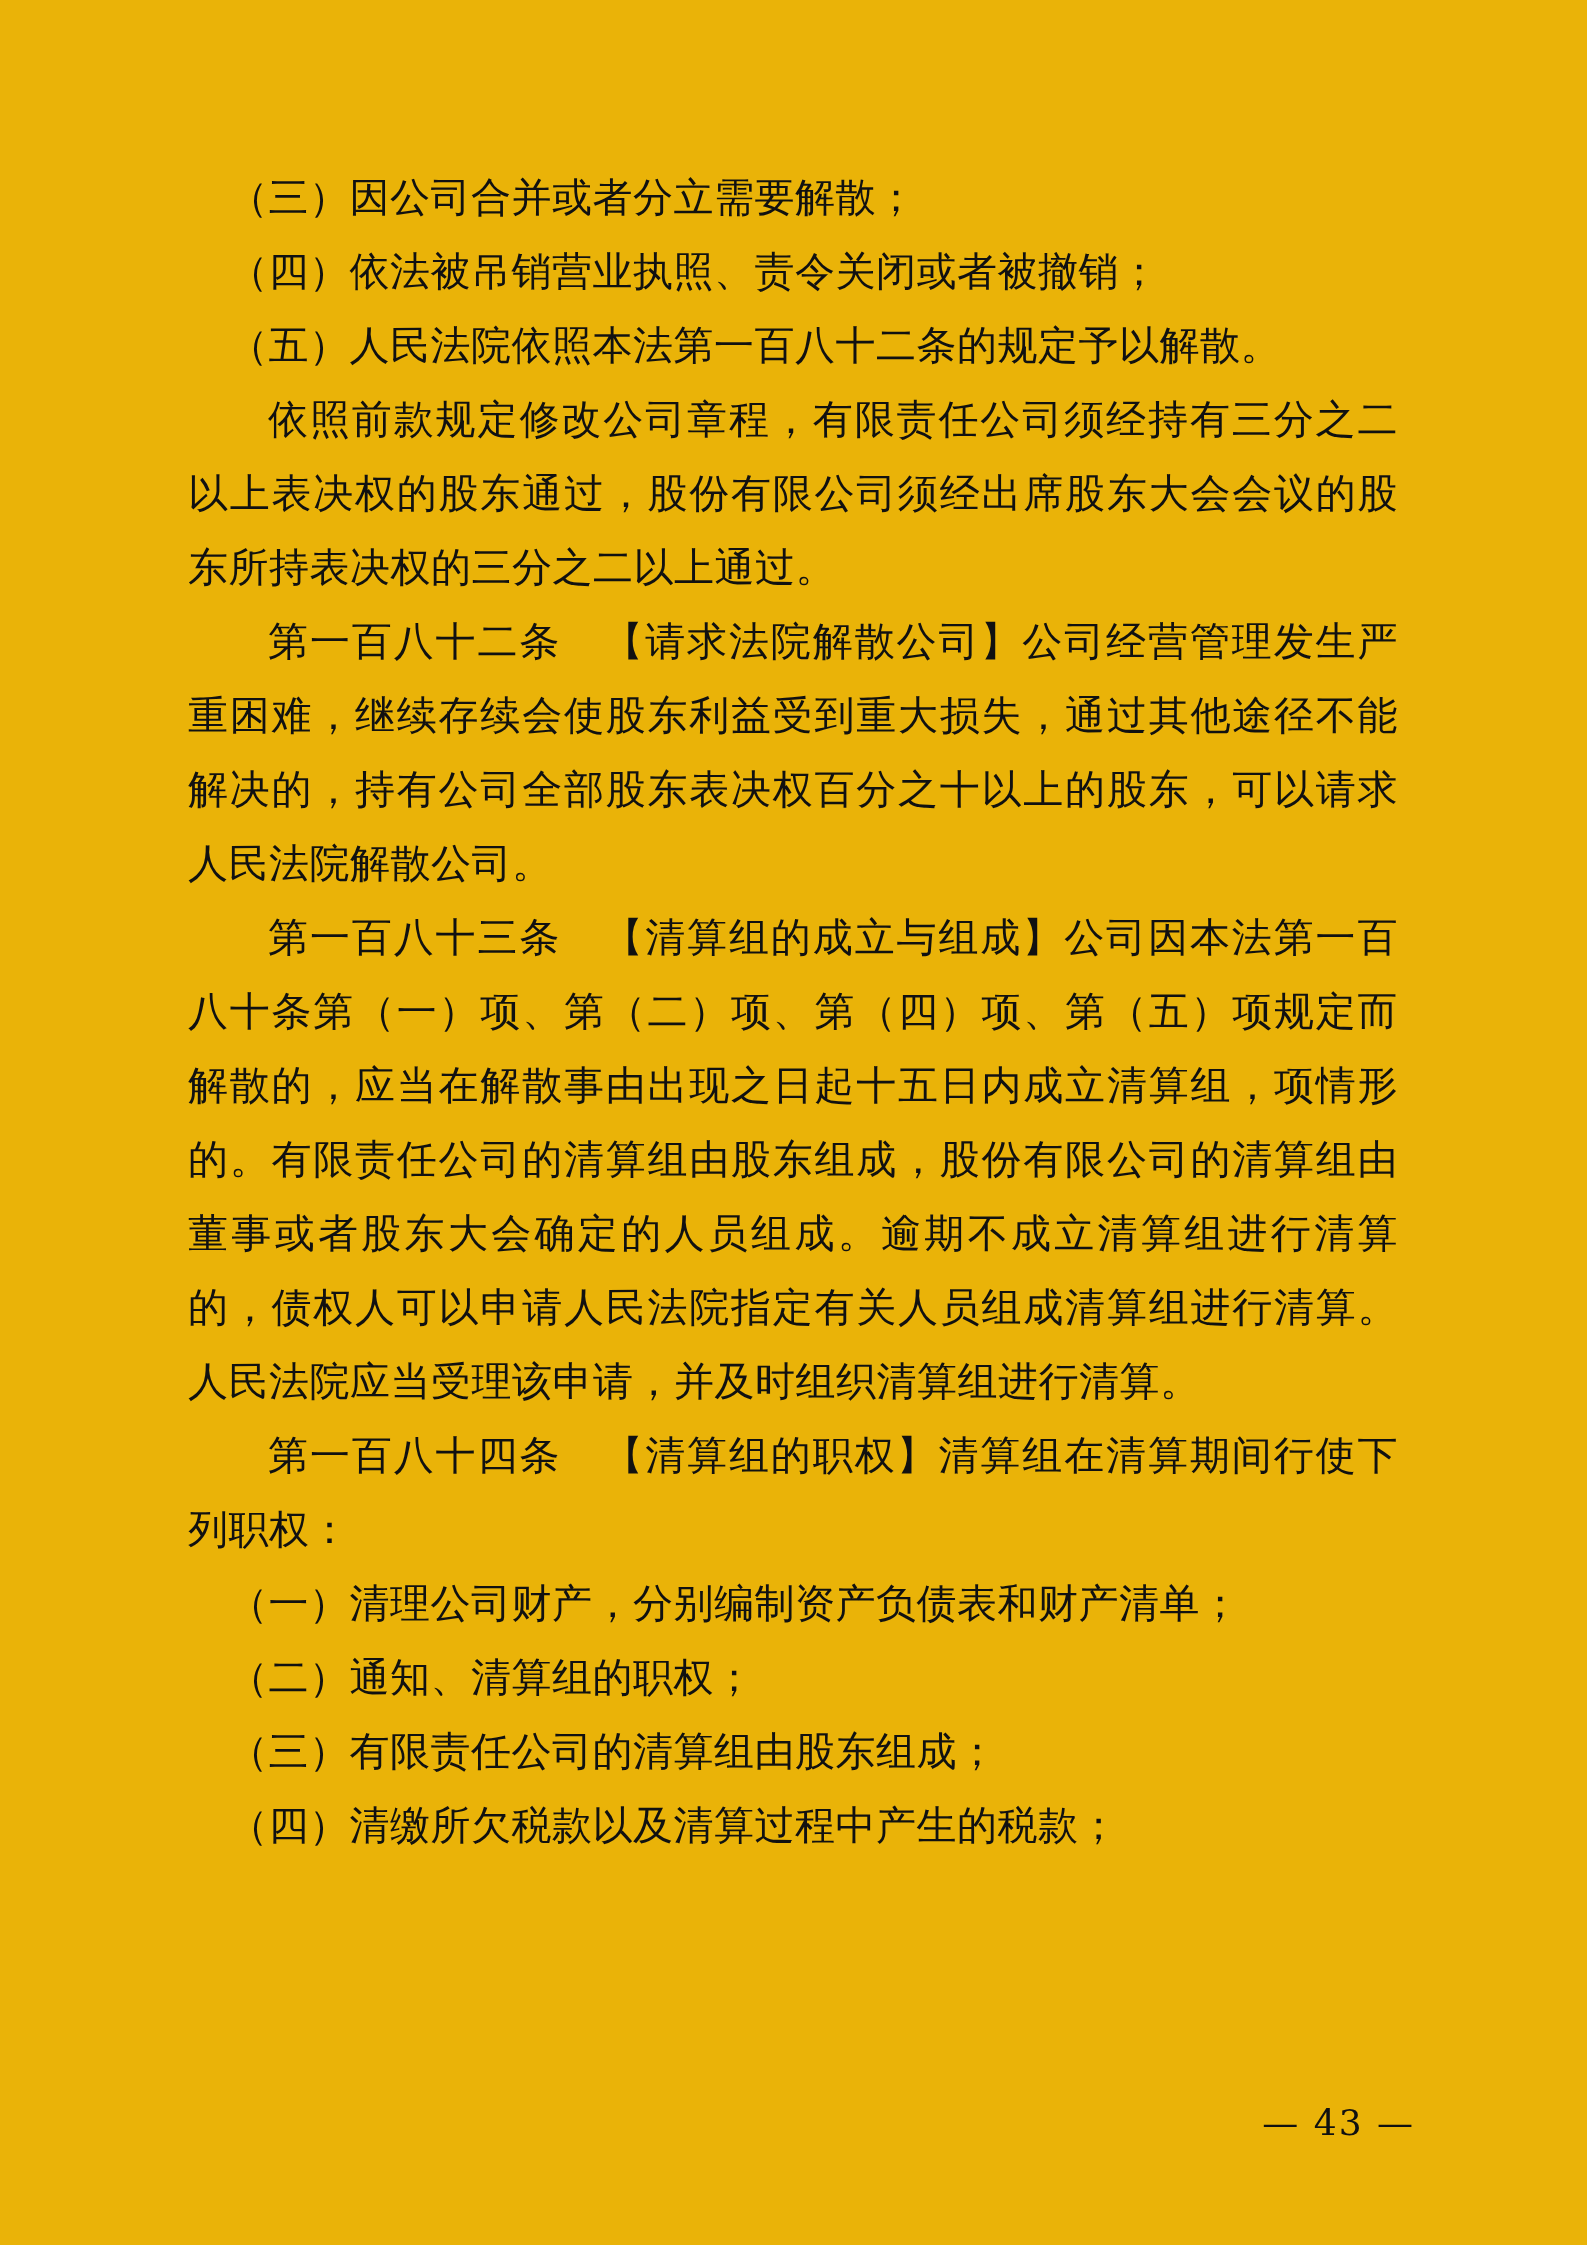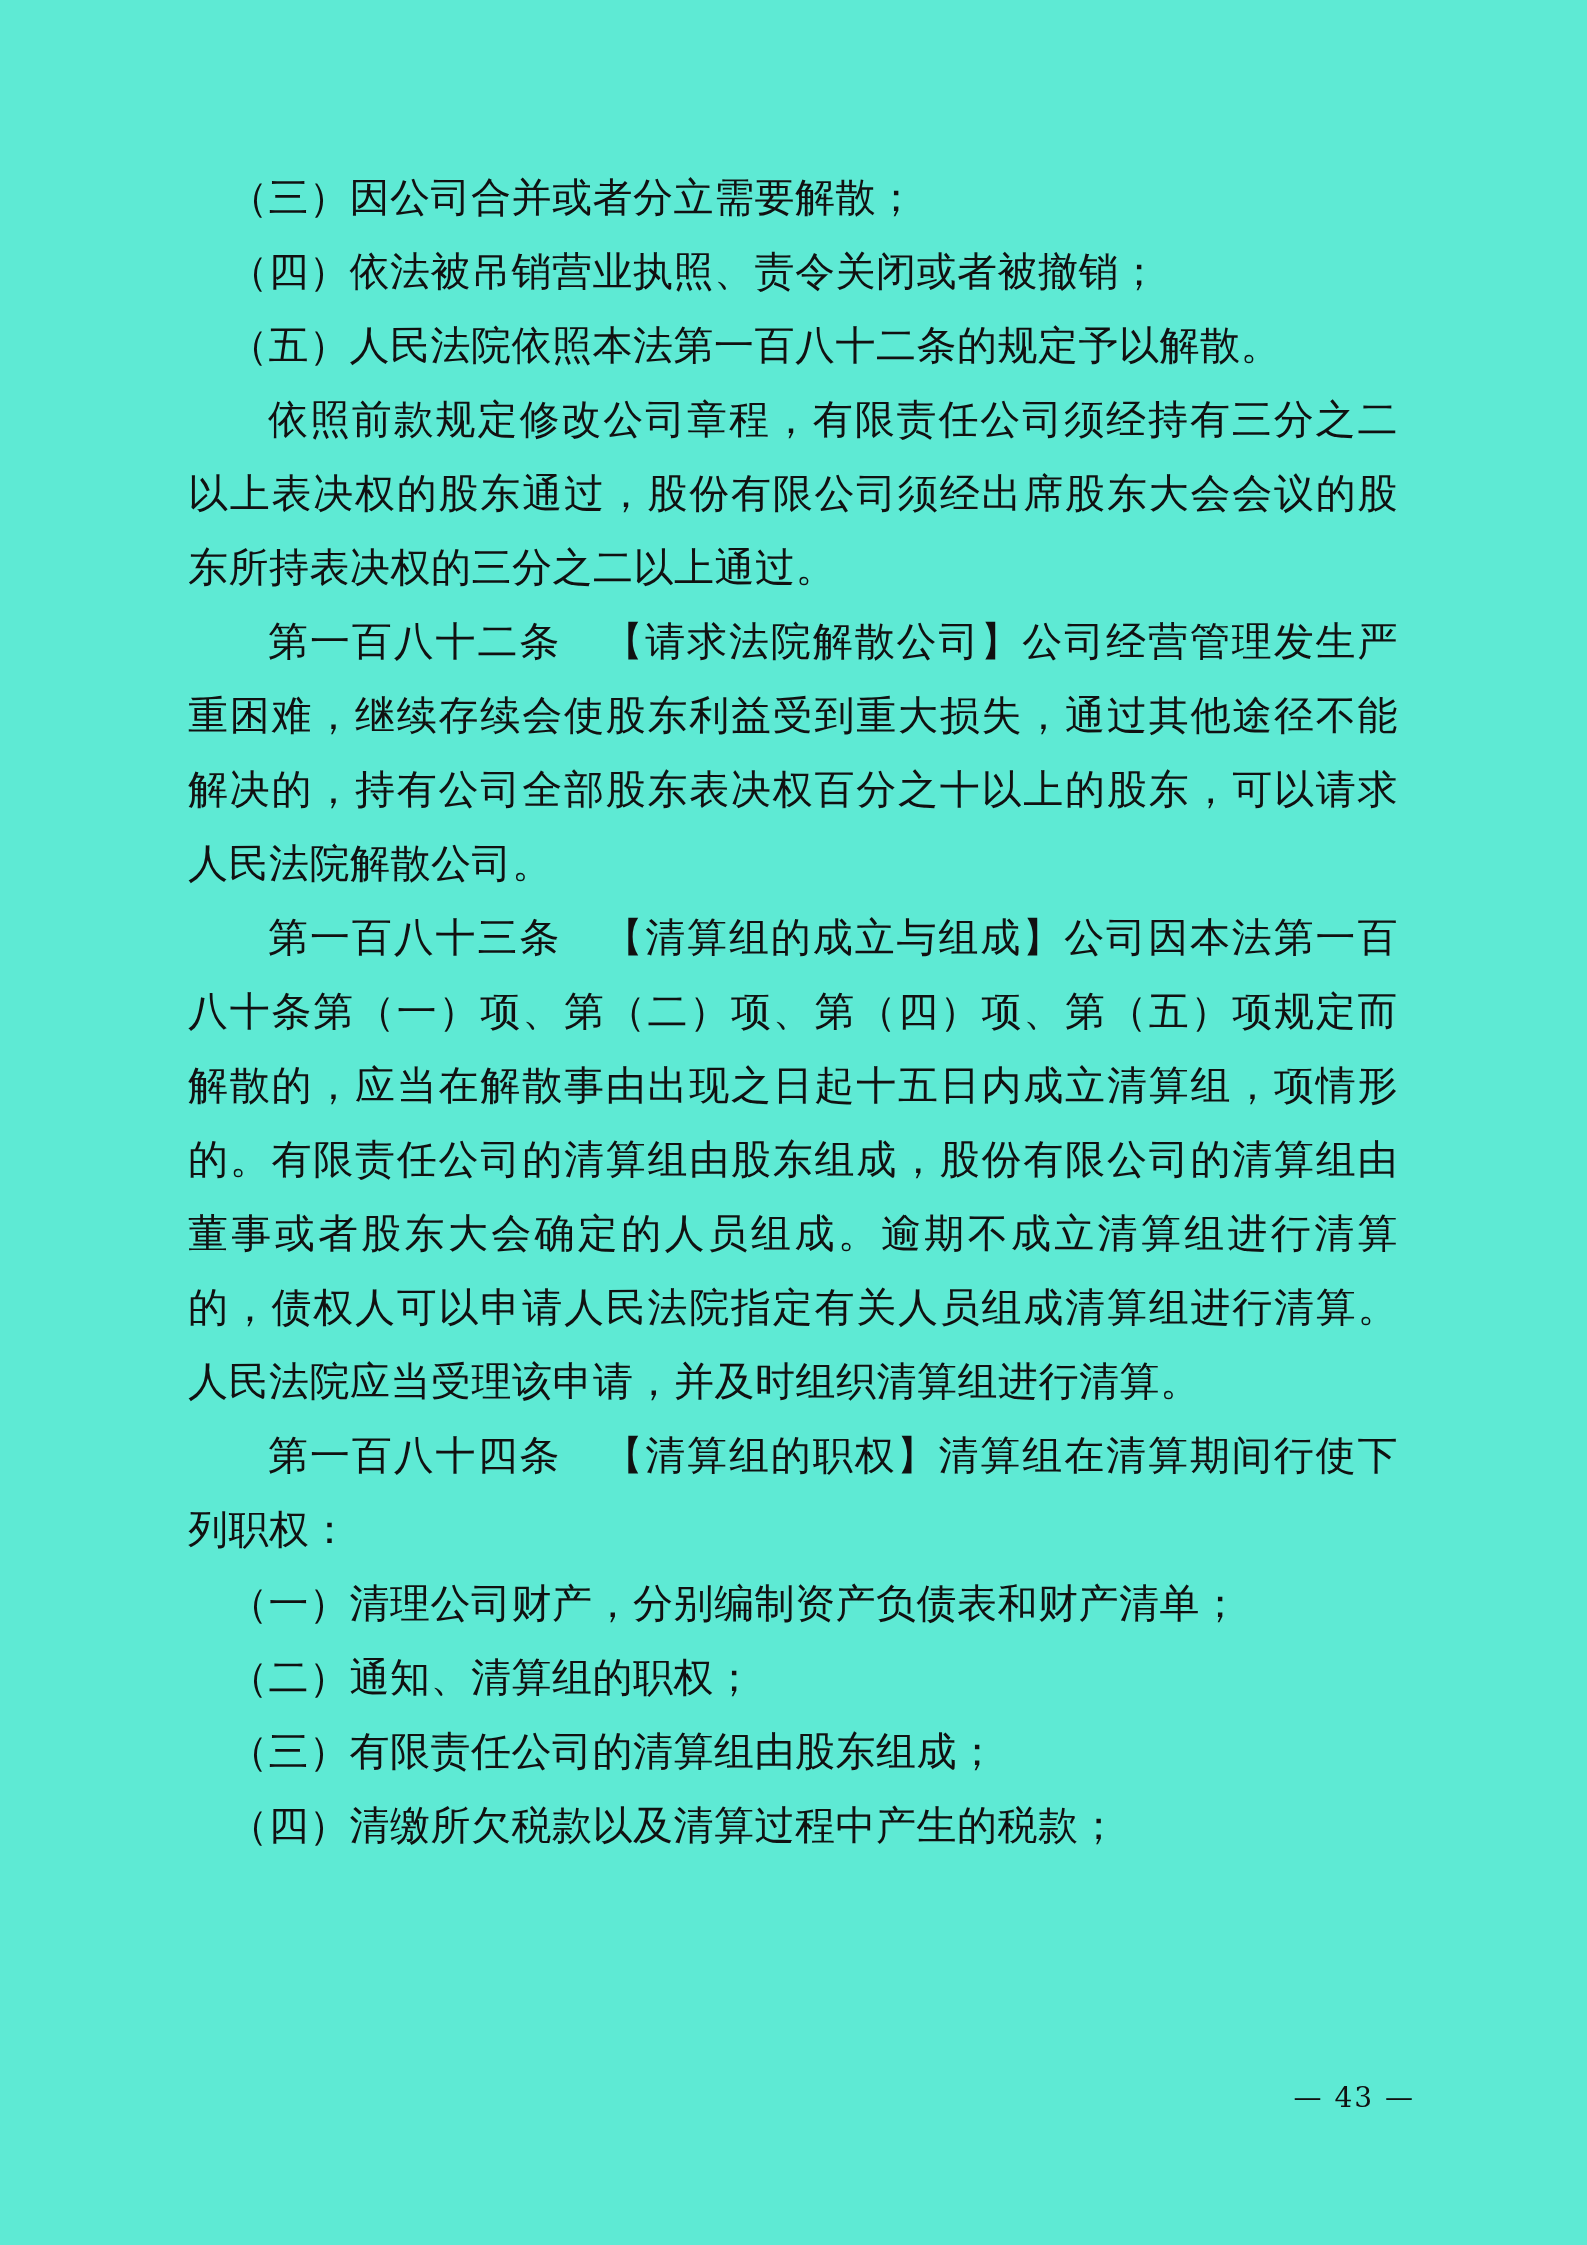--- a/index.html
+++ b/index.html
@@ -4,21 +4,21 @@
 <style>
   html, body {
     margin: 0;
     padding: 0;
     background: #ffffff;
   }
   .page {
     position: relative;
     width: 1587px;
     height: 2245px;
-    background: #5eead4;
+    background: #eab308;
     margin: 0 auto;
     overflow: hidden;
     font-family: "DejaVu Serif", "Liberation Serif", serif;
     color: #1a1a1a;
   }
   .content {
     position: absolute;
     left: 188px;
     top: 160px;
     width: 1210px;
@@ -34,22 +34,22 @@
   }
   p.indent {
     text-indent: 80px;
   }
   p.item {
     text-indent: 40px;
   }
   .page-number {
     position: absolute;
     right: 172px;
-    bottom: 131px;
-    font-size: 28px;
+    bottom: 102px;
+    font-size: 36px;
     letter-spacing: 2px;
     color: #111111;
     font-family: "DejaVu Serif", "Liberation Serif", serif;
   }
 </style>
 </head>
 <body>
 
 <div class="page">
   <div class="content">

